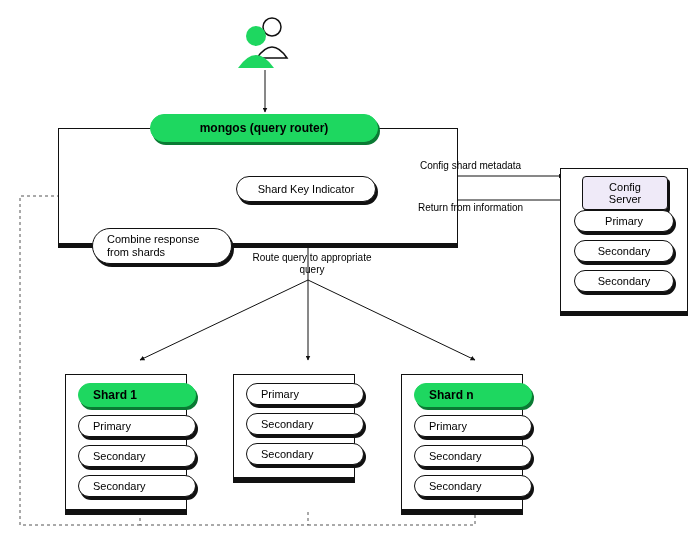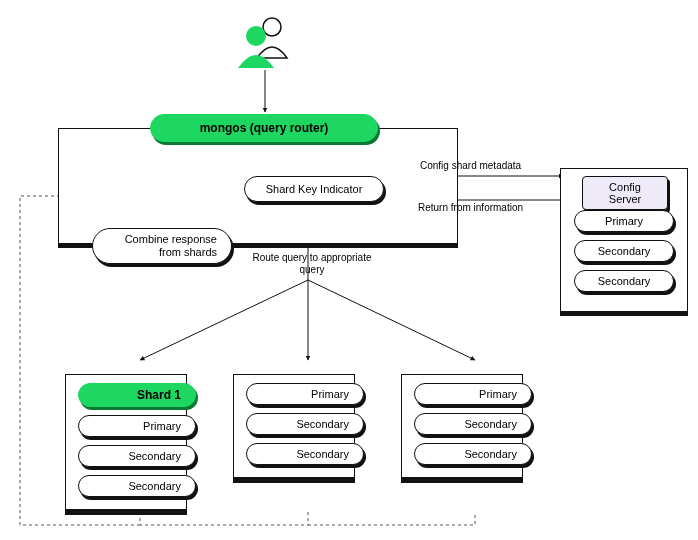--- a/index.html
+++ b/index.html
@@ -11,21 +11,21 @@
     font-family: -apple-system, BlinkMacSystemFont, "Segoe UI", Arial, sans-serif;
     position: relative;
     overflow: hidden;
   }
   .pill {
     border: 1px solid #111;
     border-radius: 999px;
     background: #fff;
     padding: 4px 14px;
     font-size: 11px;
-    text-align: right;
+    text-align: left;
     display: inline-flex;
     align-items: center;
     justify-content: center;
     position: relative;
   }
   .pill-green {
     background: #1ed760;
     border: 1px solid #1ed760;
     color: #000;
     font-weight: 600;
@@ -131,21 +131,21 @@
 </div>
 
 <div class="pill pill-green" style="position:absolute; left:150px; top:114px; width:228px; height:28px;">
   <span>mongos (query router)</span>
 </div>
 
 <div class="pill pill-shadow" style="position:absolute; left:92px; top:180px; width:140px; height:36px; line-height:1.2;margin-top:48px;">
   <span>Combine response from shards</span>
 </div>
 
-<div class="pill pill-shadow" style="position:absolute; left:244px; top:176px; width:140px; height:26px;">
+<div class="pill pill-shadow" style="position:absolute; left:236px; top:176px; width:140px; height:26px;">
   <span>Shard Key Indicator</span>
 </div>
 
 <div class="label" style="left:420px; top:160px;">Config shard metadata</div>
 <div class="label" style="left:418px; top:202px;">Return from information</div>
 
 <div class="label" style="left:247px; top:252px; width:130px; text-align:center; line-height:1.2;">Route query to appropriate query</div>
 
 <div class="box box-shadow-bar" style="left:560px; top:168px; width:128px; height:148px;">
 </div>
@@ -185,20 +185,23 @@
   </div>
   <div class="pill pill-shadow">
     <span>Secondary</span>
   </div>
   <div class="pill pill-shadow">
     <span>Secondary</span>
   </div>
 </div>
 
 <div class="shard-box" style="left:401px; top:374px;">
+  <div class="pill pill-green">
+    <span>Shard n</span>
+  </div>
   <div class="pill pill-shadow">
     <span>Primary</span>
   </div>
   <div class="pill pill-shadow">
     <span>Secondary</span>
   </div>
   <div class="pill pill-shadow">
     <span>Secondary</span>
   </div>
 </div>

